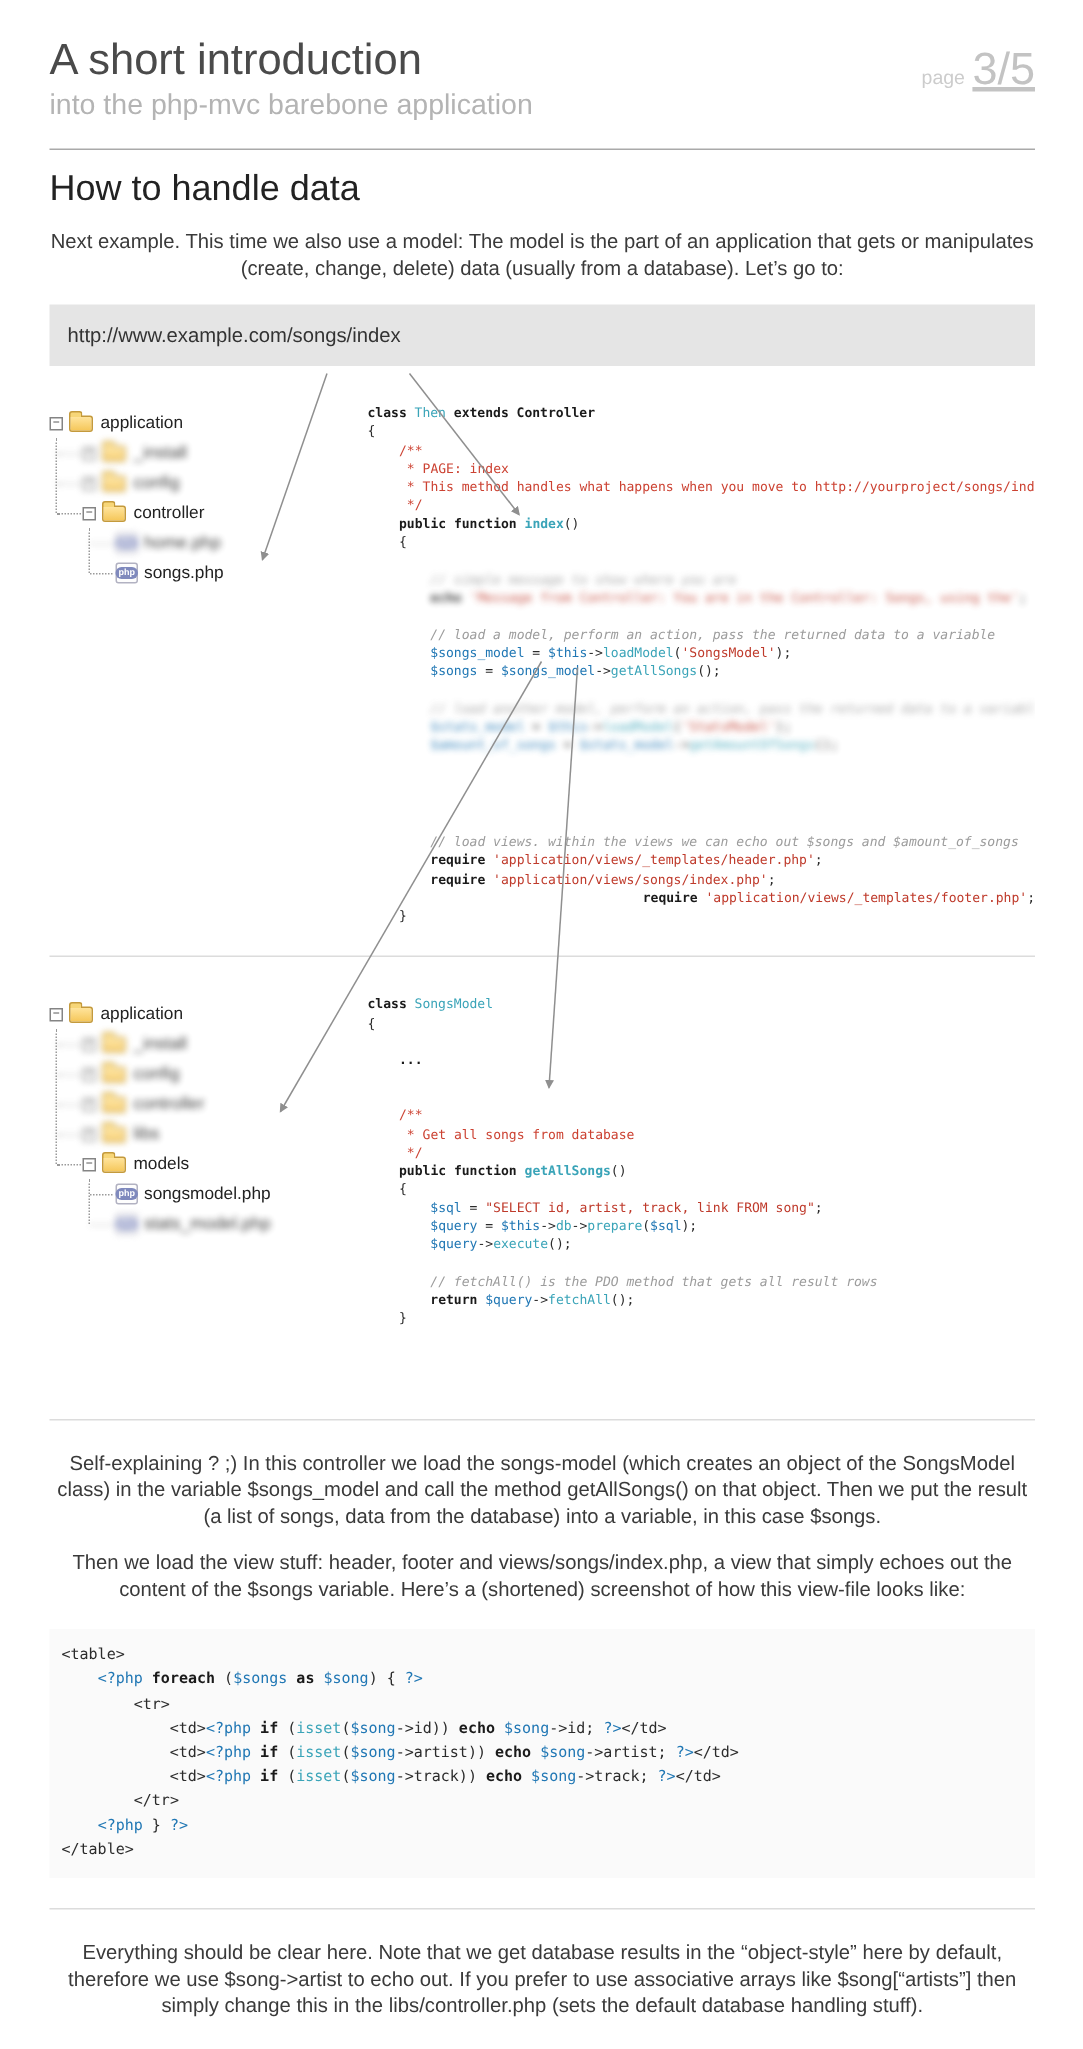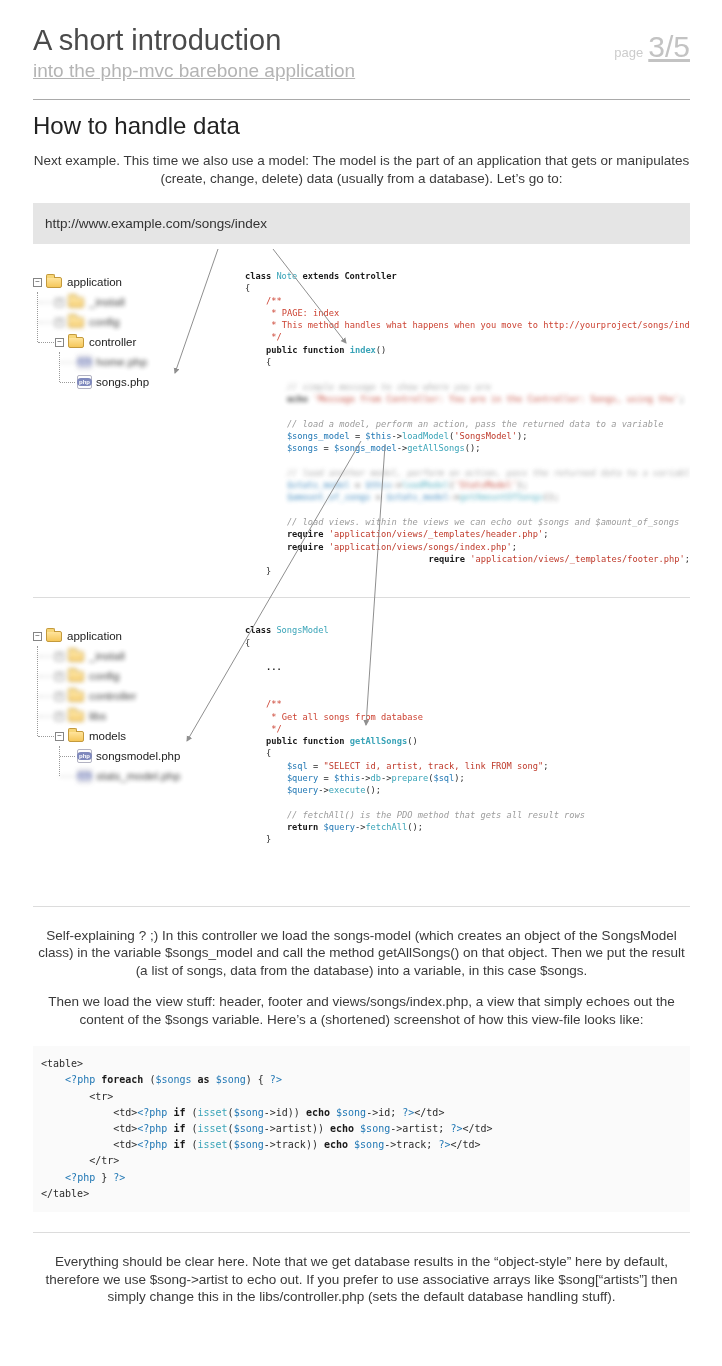--- a/index.html
+++ b/index.html
@@ -4,21 +4,21 @@
 <style>
   html,body{margin:0;padding:0;background:#fff;}
   body{width:722px;font-family:"Liberation Sans","DejaVu Sans",sans-serif;color:#3a3a3a;}
   .page{box-sizing:border-box;width:722px;min-height:1366px;padding:24px 32px 40px 33px;}
   
   header{position:relative;}
   .page-ind{position:absolute;right:0;top:6px;display:flex;align-items:baseline;gap:5px;}
   .page-ind .lbl{font-size:13px;color:#cccccc;text-align:right;}
   .page-ind .val{font-size:30px;color:#c3c3c3;font-weight:400;text-decoration:underline;}
   h1{margin:0;font-size:29px;font-weight:400;color:#4a4a4a;}
-  .subtitle{margin-top:3px;font-size:19px;color:#b4b4b4;text-decoration:underline;}
+  .subtitle{margin-top:3px;font-size:19px;color:#b4b4b4;}
   .header-rule{height:1px;background:#a9a9a9;margin-top:17px;border:none;}
   h2{margin:12px 0 12px 0;font-size:24px;font-weight:400;color:#222;}
   p{margin:0 0 14px 0;font-size:13.5px;line-height:17.5px;color:#3a3a3a;text-align:center;}
   
   .url-box{background:#e5e5e5;padding:13px 12px;font-size:13.5px;color:#333;}
   
   .figure{position:relative;margin-top:16px;padding-bottom:40px;}
   .arrows{position:absolute;left:0;top:0;pointer-events:none;z-index:3;}
   .diagram{display:flex;margin-top:26px;}
   .divider-mid{height:1px;background:#dcdcdc;margin-top:20px;}
@@ -105,41 +105,41 @@
             <span class="tree-label">home.php</span>
           </div>
           <div class="tree-row d2" style="padding-left: 44px;">
             <span class="icon-php">
               <i class="php-pill">php</i>
             </span>
             <span class="tree-label">songs.php</span>
           </div>
         </div>
       <div class="code">
-          <div class="code-line"><span class="tok-k">class </span><span class="tok-t">Note</span><span class="tok-p"> </span><span class="tok-k">extends Controller</span></div>
+          <div class="code-line"><span class="tok-k">class </span><span class="tok-t">Then</span><span class="tok-p"> </span><span class="tok-k">extends Controller</span></div>
           <div class="code-line"><span class="tok-p">{</span></div>
           <div class="code-line" style="padding-left: 21px;"><span class="tok-r">/**</span></div>
           <div class="code-line" style="padding-left: 21px;"><span class="tok-r"> * PAGE: index</span></div>
           <div class="code-line" style="padding-left: 21px;"><span class="tok-r"> * This method handles what happens when you move to http://yourproject/songs/index</span></div>
           <div class="code-line" style="padding-left: 21px;"><span class="tok-r"> */</span></div>
           <div class="code-line" style="padding-left: 21px;"><span class="tok-k">public function </span><span class="tok-tb">index</span><span class="tok-p">()</span></div>
           <div class="code-line" style="padding-left: 21px;"><span class="tok-p">{</span></div>
           <div class="code-line">&nbsp;</div>
           <div class="code-line blur-code" style="padding-left: 41.9px;"><span class="tok-c">// simple message to show where you are</span></div>
           <div class="code-line blur-code" style="padding-left: 41.9px;"><span class="tok-k">echo </span><span class="tok-s">'Message from Controller: You are in the Controller: Songs, using the'</span><span class="tok-p">;</span></div>
           <div class="code-line">&nbsp;</div>
           <div class="code-line" style="padding-left: 41.9px;"><span class="tok-c">// load a model, perform an action, pass the returned data to a variable</span></div>
           <div class="code-line" style="padding-left: 41.9px;"><span class="tok-v">$songs_model</span><span class="tok-p"> = </span><span class="tok-v">$this</span><span class="tok-p">-&gt;</span><span class="tok-t">loadModel</span><span class="tok-p">(</span><span class="tok-s">'SongsModel'</span><span class="tok-p">);</span></div>
           <div class="code-line" style="padding-left: 41.9px;"><span class="tok-v">$songs</span><span class="tok-p"> = </span><span class="tok-v">$songs_model</span><span class="tok-p">-&gt;</span><span class="tok-t">getAllSongs</span><span class="tok-p">();</span></div>
           <div class="code-line">&nbsp;</div>
           <div class="code-line blur-code" style="padding-left: 41.9px;"><span class="tok-c">// load another model, perform an action, pass the returned data to a variable</span></div>
           <div class="code-line blur-code" style="padding-left: 41.9px;"><span class="tok-v">$stats_model</span><span class="tok-p"> = </span><span class="tok-v">$this</span><span class="tok-p">-&gt;</span><span class="tok-t">loadModel</span><span class="tok-p">(</span><span class="tok-s">'StatsModel'</span><span class="tok-p">);</span></div>
           <div class="code-line blur-code" style="padding-left: 41.9px;"><span class="tok-v">$amount_of_songs</span><span class="tok-p"> = </span><span class="tok-v">$stats_model</span><span class="tok-p">-&gt;</span><span class="tok-t">getAmountOfSongs</span><span class="tok-p">();</span></div>
           <div class="code-line">&nbsp;</div>
-          <div class="code-line" style="padding-left: 41.9px;"><span class="tok-c">// load views. within the views we can echo out $songs and $amount_of_songs</span></div>
+          <div class="code-line" style="padding-left: 41.9px; margin-top: 40px;"><span class="tok-c">// load views. within the views we can echo out $songs and $amount_of_songs</span></div>
           <div class="code-line" style="padding-left: 41.9px;"><span class="tok-k">require </span><span class="tok-s">'application/views/_templates/header.php'</span><span class="tok-p">;</span></div>
           <div class="code-line" style="padding-left: 41.9px;"><span class="tok-k">require </span><span class="tok-s">'application/views/songs/index.php'</span><span class="tok-p">;</span></div>
           <div class="code-line" style="padding-left: 41.9px; text-align: right;"><span class="tok-k">require </span><span class="tok-s">'application/views/_templates/footer.php'</span><span class="tok-p">;</span></div>
           <div class="code-line" style="padding-left: 21px;"><span class="tok-p">}</span></div>
         </div>
     </div>
 
     <div class="divider-mid"></div>
 
     <div class="diagram">

